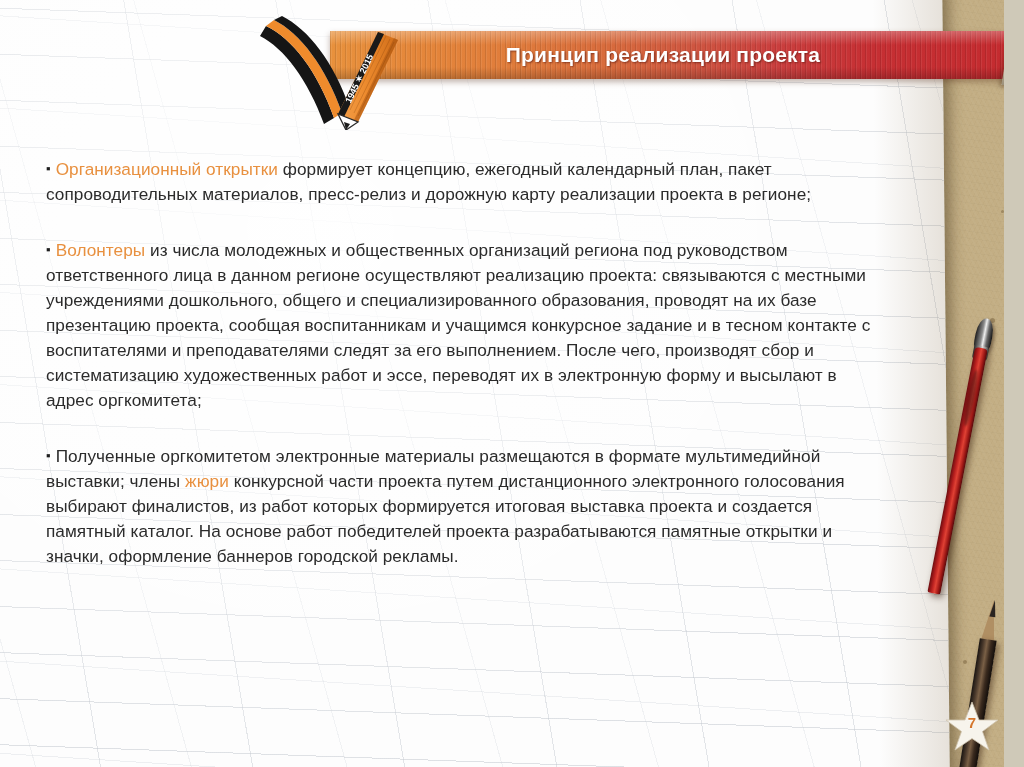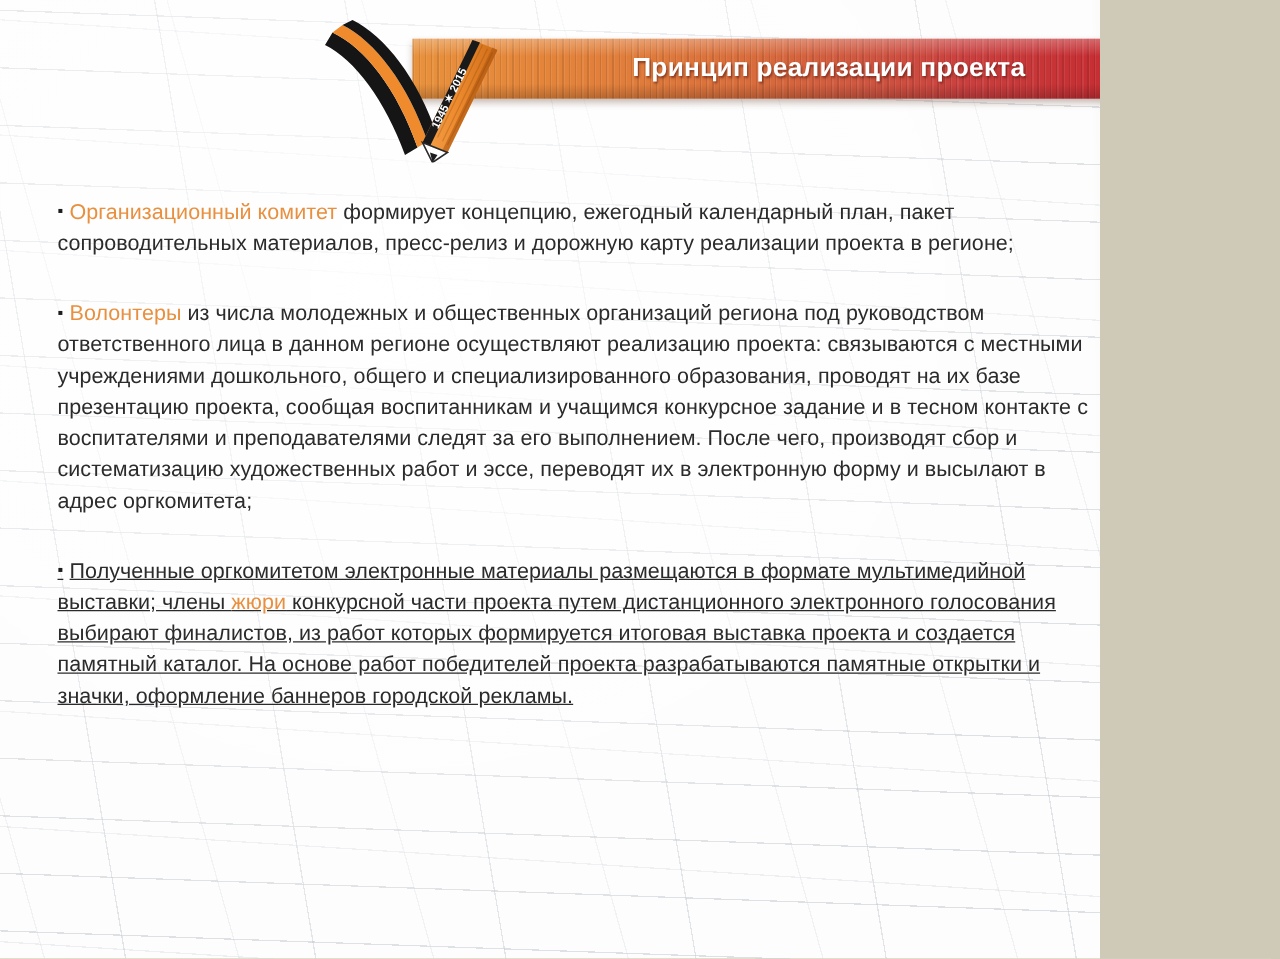--- a/index.html
+++ b/index.html
@@ -6,21 +6,21 @@
     margin: 0;
     padding: 0;
     background: #cfc9b8;
   }
   body {
     font-family: "Liberation Sans", sans-serif;
   }
 
   #slide {
     position: relative;
-    width: 880px;
+    width: 1004px;
     height: 767px;
     overflow: hidden;
     background: #b9a882;
   }
 
   
   .desk {
     position: absolute;
     inset: 0;
     background:
@@ -173,21 +173,21 @@
     top: 156px;
     width: 842px;
   }
   .para {
     color: #2b2b2b;
     font-size: 17.2px;
     line-height: 25px;
     margin: 0 0 30px 0;
     letter-spacing: .05px;
   }
-  .para:last-child { margin-bottom: 0; text-decoration: underline; }
+  .para:last-child { margin-bottom: 0; }
   .bullet {
     color: #1d1d1d;
     font-size: 13px;
     vertical-align: 2px;
     margin-right: 5px;
   }
   .hl {
     color: #e8903f;
   }
 
@@ -364,21 +364,21 @@
         <path d="M86 108 L 92 110 L 88 116 Z" fill="#1d1d1d"></path>
       </g>
 
       <text x="104" y="66" fill="#ffffff" font-family="'Liberation Sans', sans-serif" font-size="9" font-weight="bold" transform="rotate(-64 104 66)" text-anchor="middle">1945 ✶ 2015</text>
     </svg>
   </div>
 
   <div class="content">
 
     <p class="para">
-      <span class="bullet">▪</span><span class="hl">Организационный комитет</span><span> формирует концепцию, ежегодный календарный план, пакет сопроводительных материалов, пресс-релиз и дорожную карту реализации проекта в регионе;</span>
+      <span class="bullet">▪</span><span class="hl">Организационный открытки</span><span> формирует концепцию, ежегодный календарный план, пакет сопроводительных материалов, пресс-релиз и дорожную карту реализации проекта в регионе;</span>
     </p>
 
 
     <p class="para">
       <span class="bullet">▪</span><span class="hl">Волонтеры</span><span> из числа молодежных и общественных организаций региона под руководством ответственного лица в данном регионе осуществляют реализацию проекта: связываются с местными учреждениями дошкольного, общего и специализированного образования, проводят на их базе презентацию проекта, сообщая воспитанникам и учащимся конкурсное задание и в тесном контакте с воспитателями и преподавателями следят за его выполнением. После чего, производят сбор и систематизацию художественных работ и эссе, переводят их в электронную форму и высылают в адрес оргкомитета;</span>
     </p>
 
     <p class="para">
       <span class="bullet">▪</span><span>Полученные оргкомитетом электронные материалы размещаются в формате мультимедийной выставки; члены </span><span class="hl">жюри</span><span> конкурсной части проекта путем дистанционного электронного голосования выбирают финалистов, из работ которых формируется итоговая выставка проекта и создается памятный каталог. На основе работ победителей проекта разрабатываются памятные открытки и значки, оформление баннеров городской рекламы.</span>
     </p>

